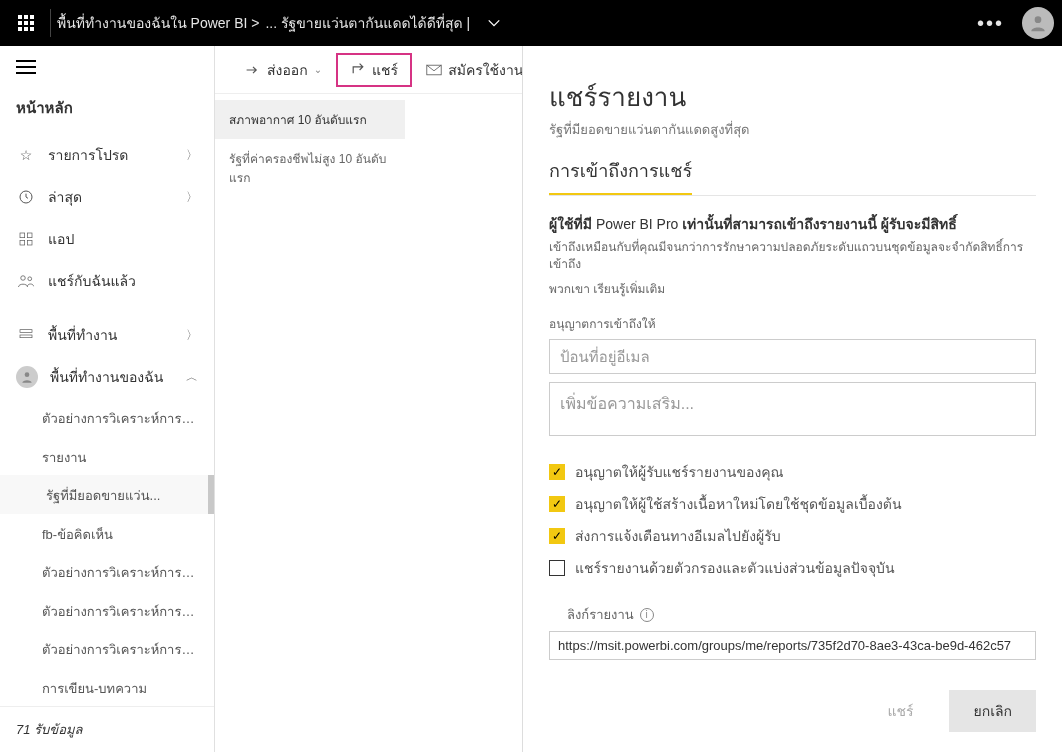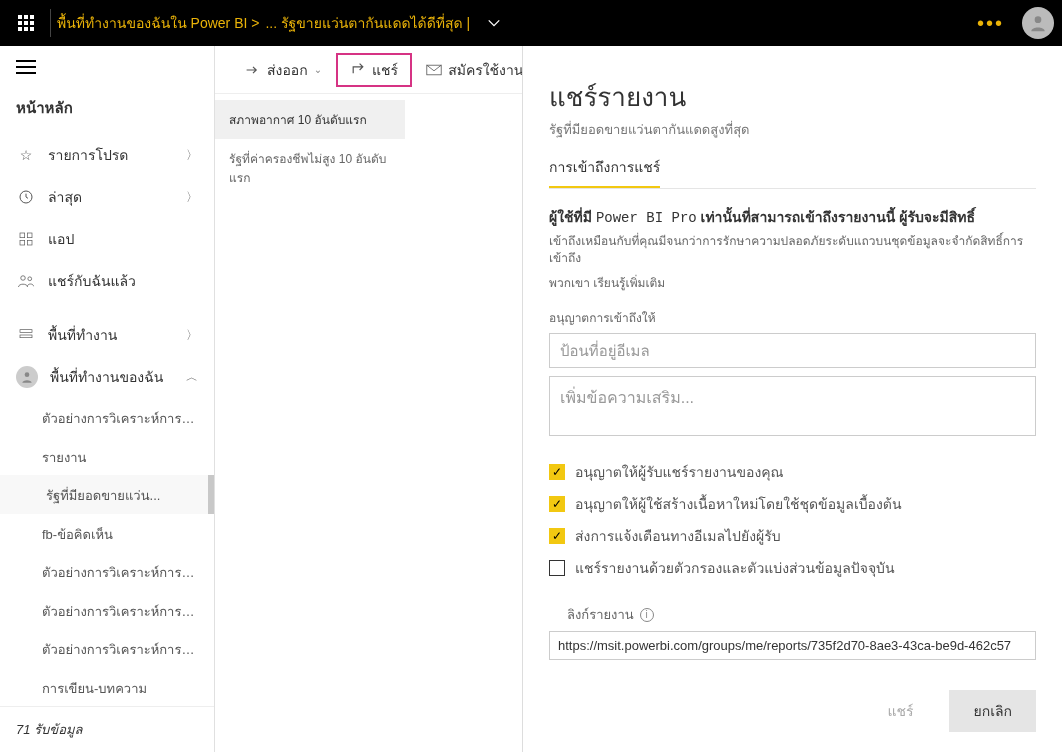--- a/index.html
+++ b/index.html
@@ -1,19 +1,19 @@
 <!DOCTYPE html>
 <html><head>
 <meta charset="utf-8">
 <style>
   * { box-sizing: border-box; margin: 0; padding: 0; font-family: 'Segoe UI', Tahoma, sans-serif; }
   body { width: 1062px; height: 752px; background: #fff; overflow: hidden; position: relative; }
   
   
-  .topbar { height: 46px; background: #000; color: #eab308; display: flex; align-items: center; padding: 0 8px; }
+  .topbar { height: 46px; background: #000; color: #e5e5e5; display: flex; align-items: center; padding: 0 8px; }
   .waffle { width: 36px; height: 36px; display: flex; align-items: center; justify-content: center; cursor: pointer; }
   .waffle-grid { display: grid; grid-template-columns: repeat(3, 4px); grid-template-rows: repeat(3, 4px); gap: 2px; }
   .waffle-grid span { background: #fff; }
   .topbar-divider { width: 1px; height: 28px; background: #444; margin: 0 6px; }
   .breadcrumb { font-size: 14px; display: flex; align-items: center; gap: 6px; }
   .breadcrumb .title { font-weight: 400; }
   .chev-wrap { margin-left: 10px; width: 28px; height: 28px; display: flex; align-items: center; justify-content: center; cursor: pointer; }
   .spacer { flex: 1; }
   .more-dots { font-size: 20px; letter-spacing: 2px; padding: 0 10px; cursor: pointer; }
   .avatar-top { width: 32px; height: 32px; border-radius: 50%; background: #bbb; display: flex; align-items: center; justify-content: center; margin-left: 8px; }
@@ -49,25 +49,25 @@
   
   .report-body { flex: 1; display: flex; }
   .pages-list { width: 190px; padding-top: 6px; }
   .page-item { padding: 10px 14px; font-size: 12px; color: #666; cursor: pointer; }
   .page-item.active { background: #f0f0f0; color: #333; }
   
   
   .share-panel { position: absolute; right: 0; top: 0; bottom: 0; width: 540px; background: #fff; border-left: 1px solid #ddd; padding: 30px 26px 20px; display: flex; flex-direction: column; }
   .sp-title { font-size: 26px; font-weight: 300; color: #333; }
   .sp-subtitle { font-size: 13px; color: #777; margin-top: 2px; }
-  .sp-tab { margin-top: 16px; font-size: 14px; color: #333; padding-bottom: 8px; display: inline-block; border-bottom: 3px solid #f2c811; width: fit-content; }
+  .sp-tab { margin-top: 16px; font-size: 18px; color: #333; padding-bottom: 8px; display: inline-block; border-bottom: 3px solid #f2c811; width: fit-content; }
   .sp-divider { border: none; border-top: 1px solid #e5e5e5; margin-top: -1px; margin-bottom: 18px; }
   .sp-notice { font-size: 14px; color: #333; line-height: 1.5; }
   .sp-notice .bold { font-weight: 600; }
-  .sp-notice .pro { font-family: Liberation Mono, monospace; font-weight: 300; }
+  .sp-notice .pro { font-family: Liberation Sans, sans-serif; font-weight: 300; }
   .sp-notice-sub { font-size: 12px; color: #666; margin-top: 4px; line-height: 1.4; }
   .sp-learnmore { font-size: 12px; color: #666; margin-top: 6px; }
   .sp-label { font-size: 12px; color: #666; margin-top: 16px; margin-bottom: 6px; }
   .sp-input { width: 100%; border: 1px solid #ccc; padding: 8px 10px; font-size: 15px; color: #333; }
   .sp-input::placeholder { color: #999; }
   .sp-textarea { width: 100%; height: 120px; border: 1px solid #ccc; padding: 8px 10px; font-size: 16px; color: #333; margin-top: 8px; resize: none; font-family: inherit; }
   .sp-textarea::placeholder { color: #999; }
   .sp-checks { margin-top: 20px; }
   .sp-check { display: flex; align-items: center; gap: 10px; padding: 5px 0; font-size: 14px; color: #555; }
   .sp-check .cb { width: 16px; height: 16px; border: 1px solid #333; display: flex; align-items: center; justify-content: center; font-size: 12px; cursor: pointer; }

